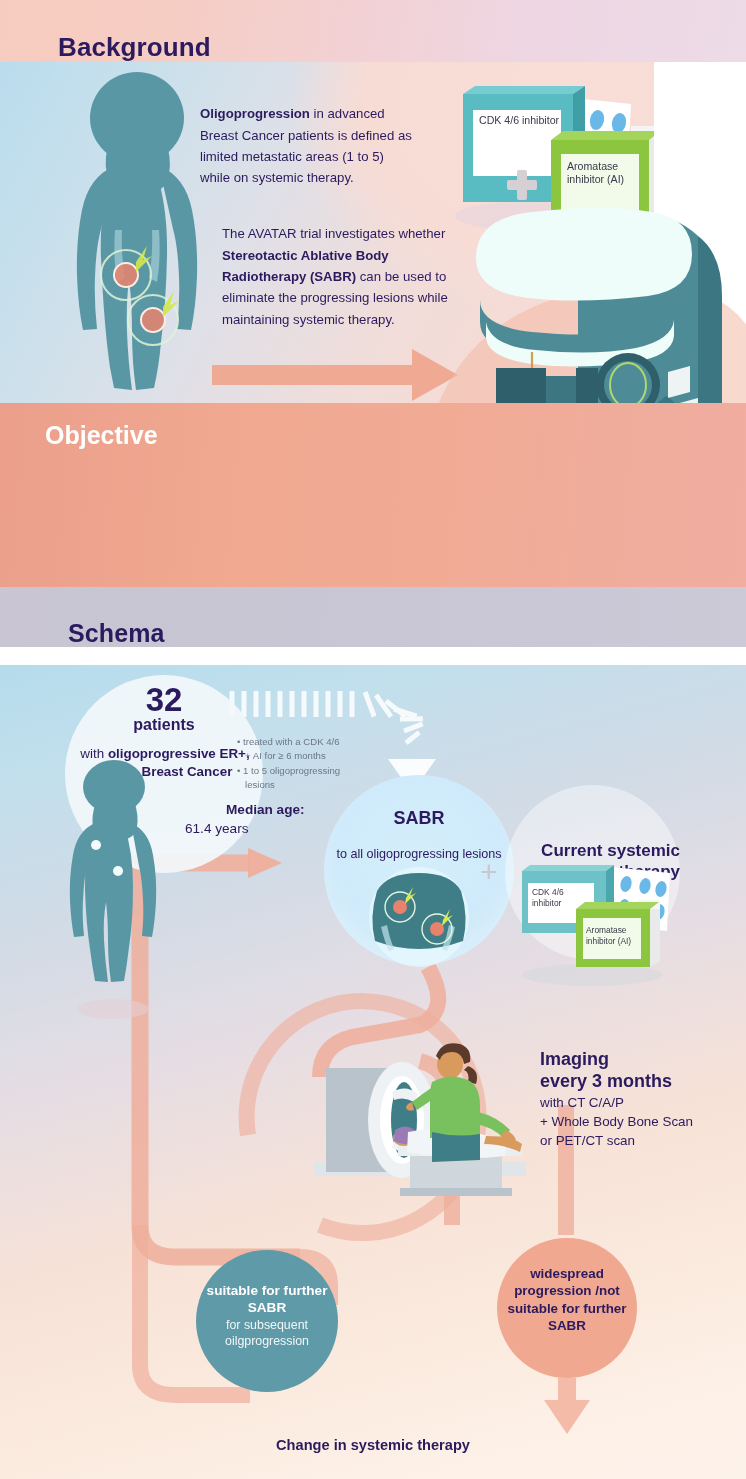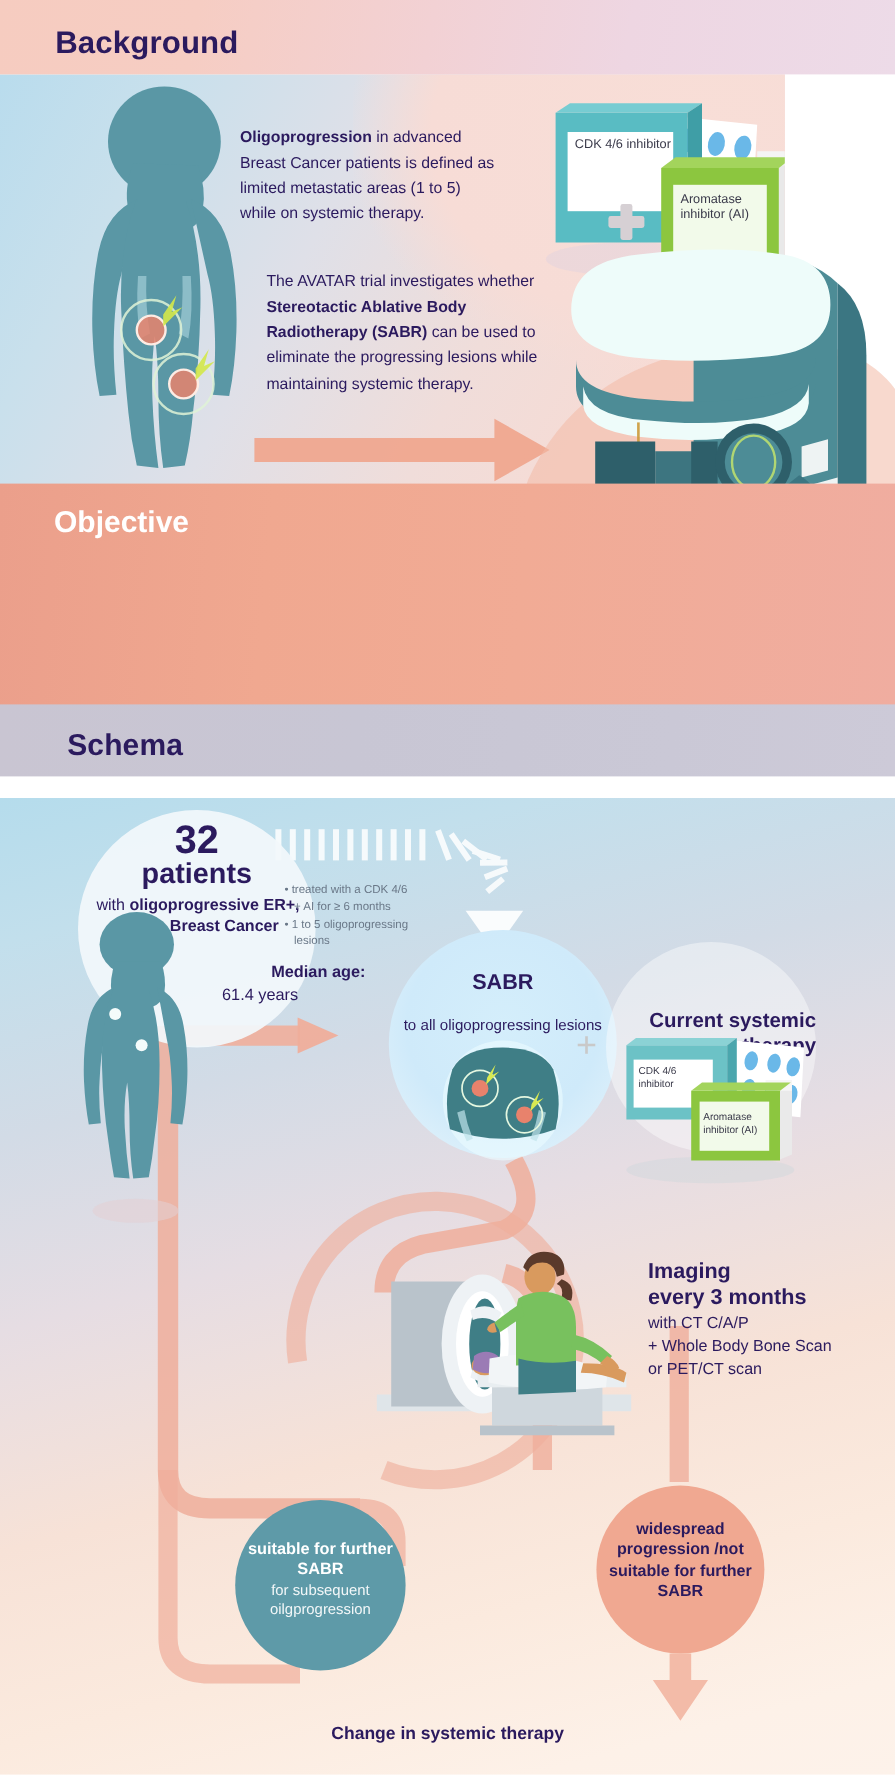--- a/index.html
+++ b/index.html
@@ -10,21 +10,21 @@
   }
   .poster{position:relative;width:746px;height:1479px;overflow:hidden;}
 
   
   .band{position:absolute;left:0;width:746px;z-index:40;}
   .band-bg{top:0;height:62px;background:linear-gradient(100deg,#f6ccc0 0%,#f6cdc3 22%,#f2d1d4 48%,#eed6e2 70%,#eddbe8 100%);}
   .band-obj{top:403px;height:200px;background:linear-gradient(95deg,#eb9f8b 0%,#f0a890 30%,#f1ab95 58%,#f0ada0 100%);}
   .band-sch{top:587px;height:60px;background:linear-gradient(95deg,#c9c5d2 0%,#c8c6d4 40%,#cac8d6 75%,#cdcad8 100%);}
 
   .band h1{
-    margin:4px;position:absolute;
+    margin:16px;position:absolute;
     font-size:26px;font-weight:bold;letter-spacing:.1px;
     color:#2b1a5e;
   }
   .band-bg h1{left:42px;top:16px;}
   .band-sch h1{left:52px;top:16px;font-size:25px;}
   .obj-title{
     position:absolute;left:45px;top:18px;margin:0;
     font-size:25px;font-weight:bold;color:#ffffff;
   }
   .obj-body{
@@ -84,21 +84,21 @@
     left:196px;top:1250px;width:142px;height:142px;background:#5e9aa8;z-index:30;
   }
   .c-wide{
     left:497px;top:1238px;width:140px;height:140px;background:#f0a891;z-index:30;
   }
 
   .pat-num{
     position:absolute;left:0;top:8px;width:198px;text-align:center;
     font-size:33px;font-weight:bold;color:#2b1a5e;line-height:1.02;
   }
-  .pat-num small{display:block;font-size:24px;}
+  .pat-num small{display:block;font-size:16px;}
   .pat-sub{
     position:absolute;left:-6px;top:70px;width:212px;text-align:center;
     font-size:13.4px;line-height:1.33;color:#2b1a5e;
   }
   .pat-sub b{font-weight:bold;}
   .pat-age{
     position:absolute;left:120px;top:126px;width:122px;
     font-size:13.6px;line-height:1.38;color:#2b1a5e;
   }
   .pat-age b{font-weight:bold;padding-left:41px;}

